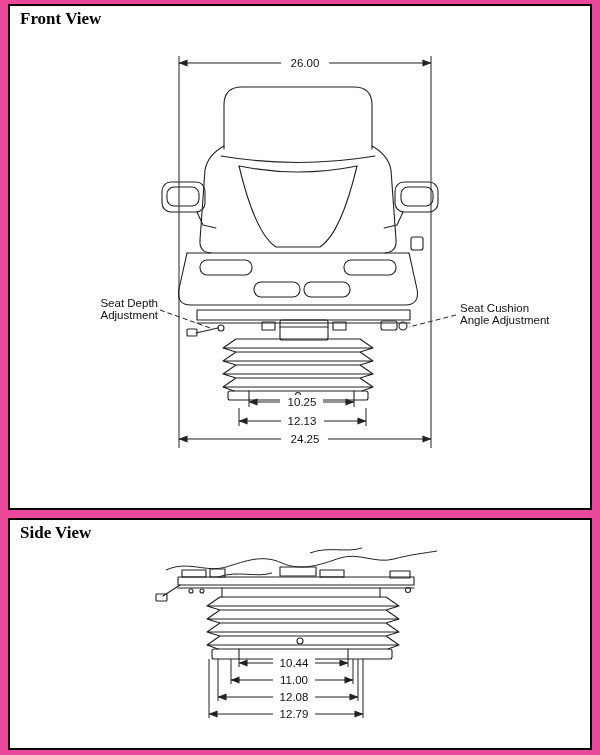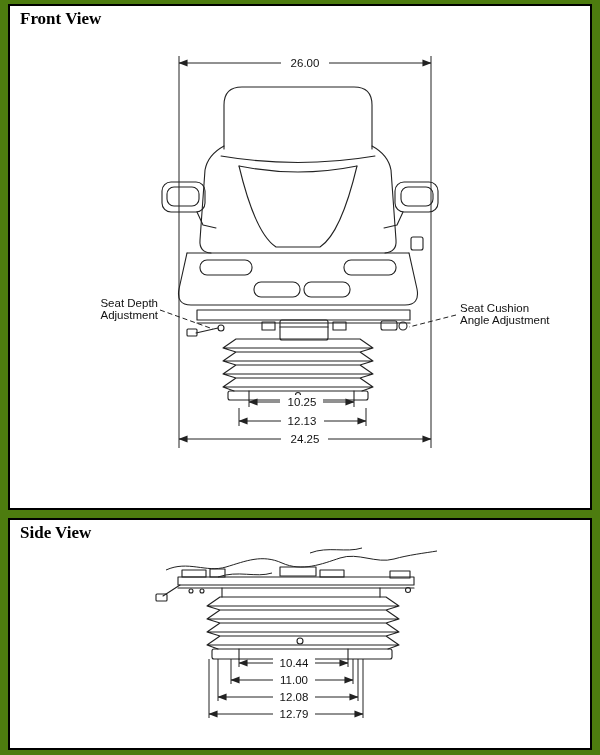--- a/index.html
+++ b/index.html
@@ -1,16 +1,16 @@
 <!DOCTYPE html>
 <html><head>
 <meta charset="utf-8">
 <style>
   html,body { margin:0; padding:0; background:#fff; }
-  #page { position:relative; width:600px; height:755px; background:#4d7c0f;
+  #page { position:relative; width:600px; height:755px; background:#ec4899;
           font-family:"Liberation Sans", sans-serif; }
   .panel { position:absolute; box-sizing:border-box; border:2px solid #000; background:#fff; }
   #front-panel { left:8px; top:4px;   width:584px; height:506px; }
   #side-panel  { left:8px; top:518px; width:584px; height:232px;text-align:center; }
   .panel-title { position:absolute; left:10px; top:3px; margin:0;
                  font-family:"Liberation Serif", serif; font-weight:bold;
                  font-size:17px; color:#000; }
   .drawing { position:absolute; left:0; top:0; }
   svg .s    { stroke:#222; fill:none; stroke-width:1.1; stroke-linecap:round; stroke-linejoin:round; }
   svg .thin { stroke:#222; fill:none; stroke-width:1; }

